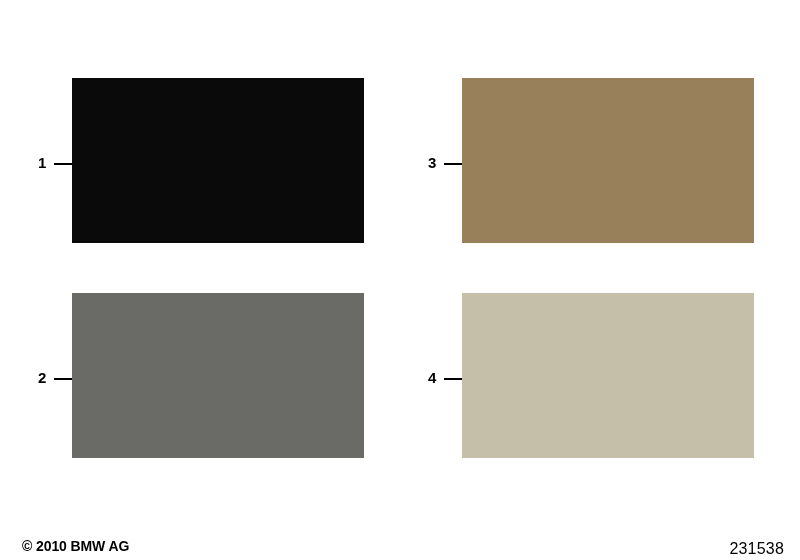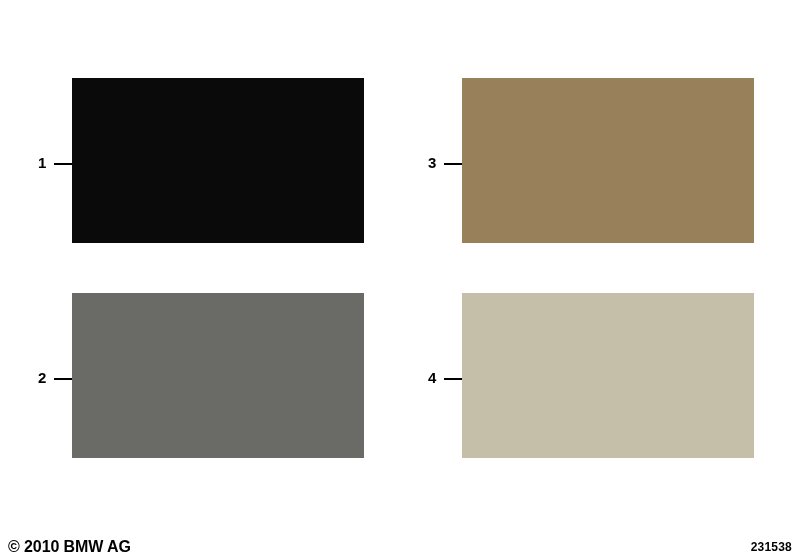--- a/index.html
+++ b/index.html
@@ -61,34 +61,34 @@
 
   
   #item-1 { left: 72px; top: 78px; }
   #item-2 { left: 72px; top: 293px; }
   #item-3 { left: 462px; top: 78px; }
   #item-4 { left: 462px; top: 293px; }
 
   
   #footer-copyright {
     position: absolute;
-    left: 8px;
+    left: 22px;
     top: 538px;
-    font-size: 16px;
+    font-size: 14px;
     font-weight: bold;
     color: #000000;
     letter-spacing: -0.1px;
     white-space: nowrap;
   }
   #footer-docnumber {
     position: absolute;
-    right: 8px;
+    right: 16px;
     top: 540px;
-    font-size: 12px;
-    font-weight: bold;
+    font-size: 16px;
+    font-weight: normal;
     color: #000000;
     letter-spacing: 0.2px;
     white-space: nowrap;
   }
 </style>
 </head>
 <body>
 
 <div id="page" style="background: rgb(255, 255, 255);">
 

